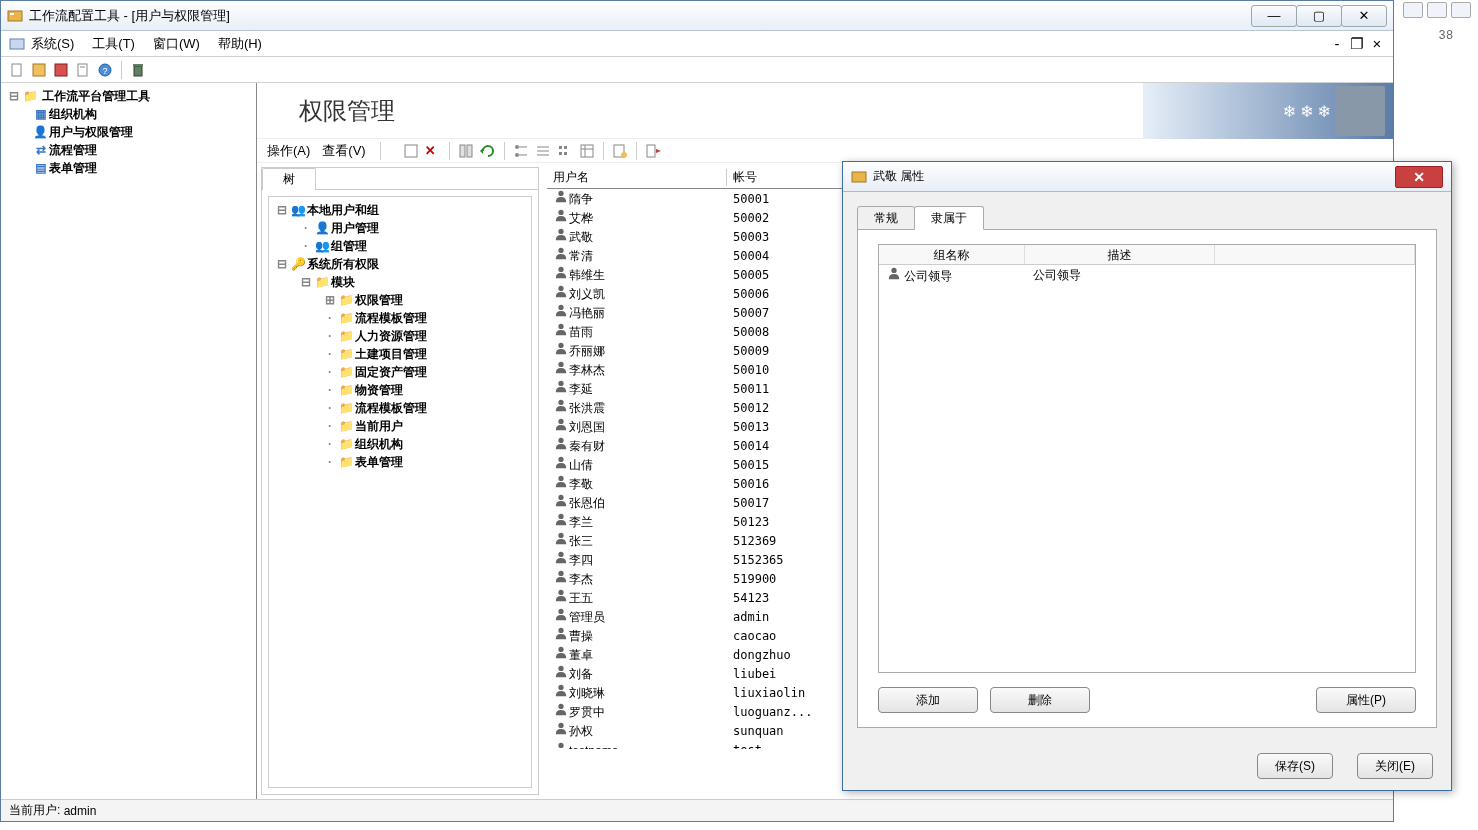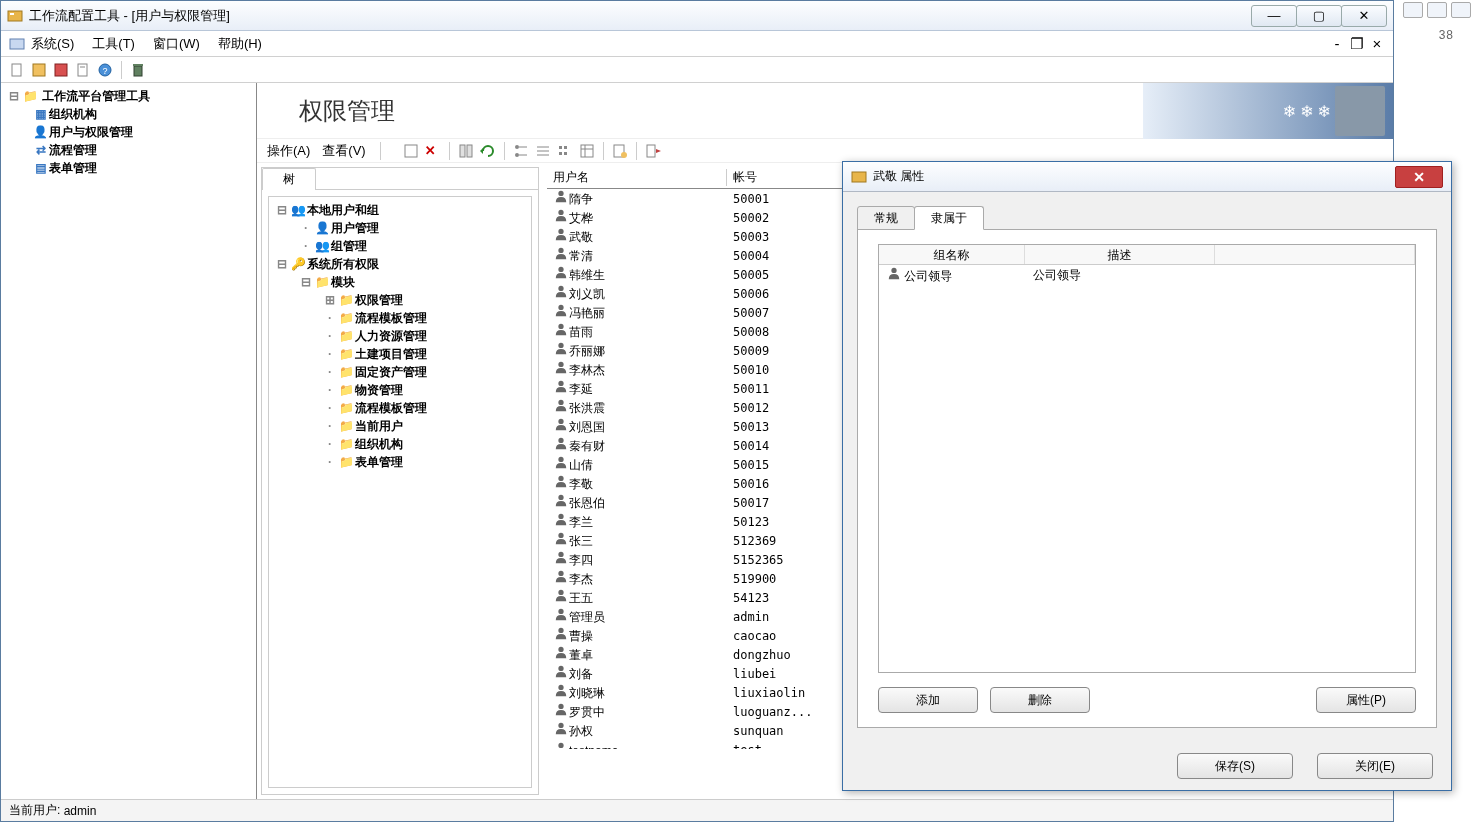--- a/index.html
+++ b/index.html
@@ -75,21 +75,21 @@
 .group-list-header { display:flex; border-bottom:1px solid #ccc; height:20px; font-size:12px; background:#f8f8f8; }
 .group-list-header .gcol { padding:2px 8px; border-right:1px solid #ddd;text-align:center; }
 .gcol-name { width:146px; }
 .gcol-desc { width:190px; }
 .gcol-rest { flex:1; }
 .group-row { display:flex; height:20px; align-items:center; font-size:12px; }
 .group-row .gcell { padding:8px 8px; }
 .dlg-button-row { display:flex; gap:12px; margin-top:14px; }
 .dlg-btn { width:100px; height:26px; border:1px solid #888; background:linear-gradient(#fafafa,#e4e4e4); font-size:12px; border-radius:4px; }
 .dlg-footer { height:48px; display:flex; align-items:center; justify-content:flex-end; gap:24px; padding:0 18px; }
-.dlg-footer .dlg-btn { width:116px; }
+.dlg-footer .dlg-btn { width:76px; }
 
 .red-x { color:#c00; font-weight:bold; }
 .svg-user { width:14px; height:14px; }
 
 
 .desktop-right { position:absolute; right:0; top:0; width:82px; height:80px; color:#666; font-size:12px; }
 .desktop-right .top-btns { display:flex; gap:4px; justify-content:center; margin-top:2px; }
 .desktop-right .small-win-btn { width:20px; height:16px; border:1px solid #aaa; background:#f0f4fa; border-radius:2px; }
 .desktop-right .nums { text-align:right; padding-right:24px; margin-top:10px; font-family: "Segoe UI", sans-serif; letter-spacing:1px; }
 </style>

